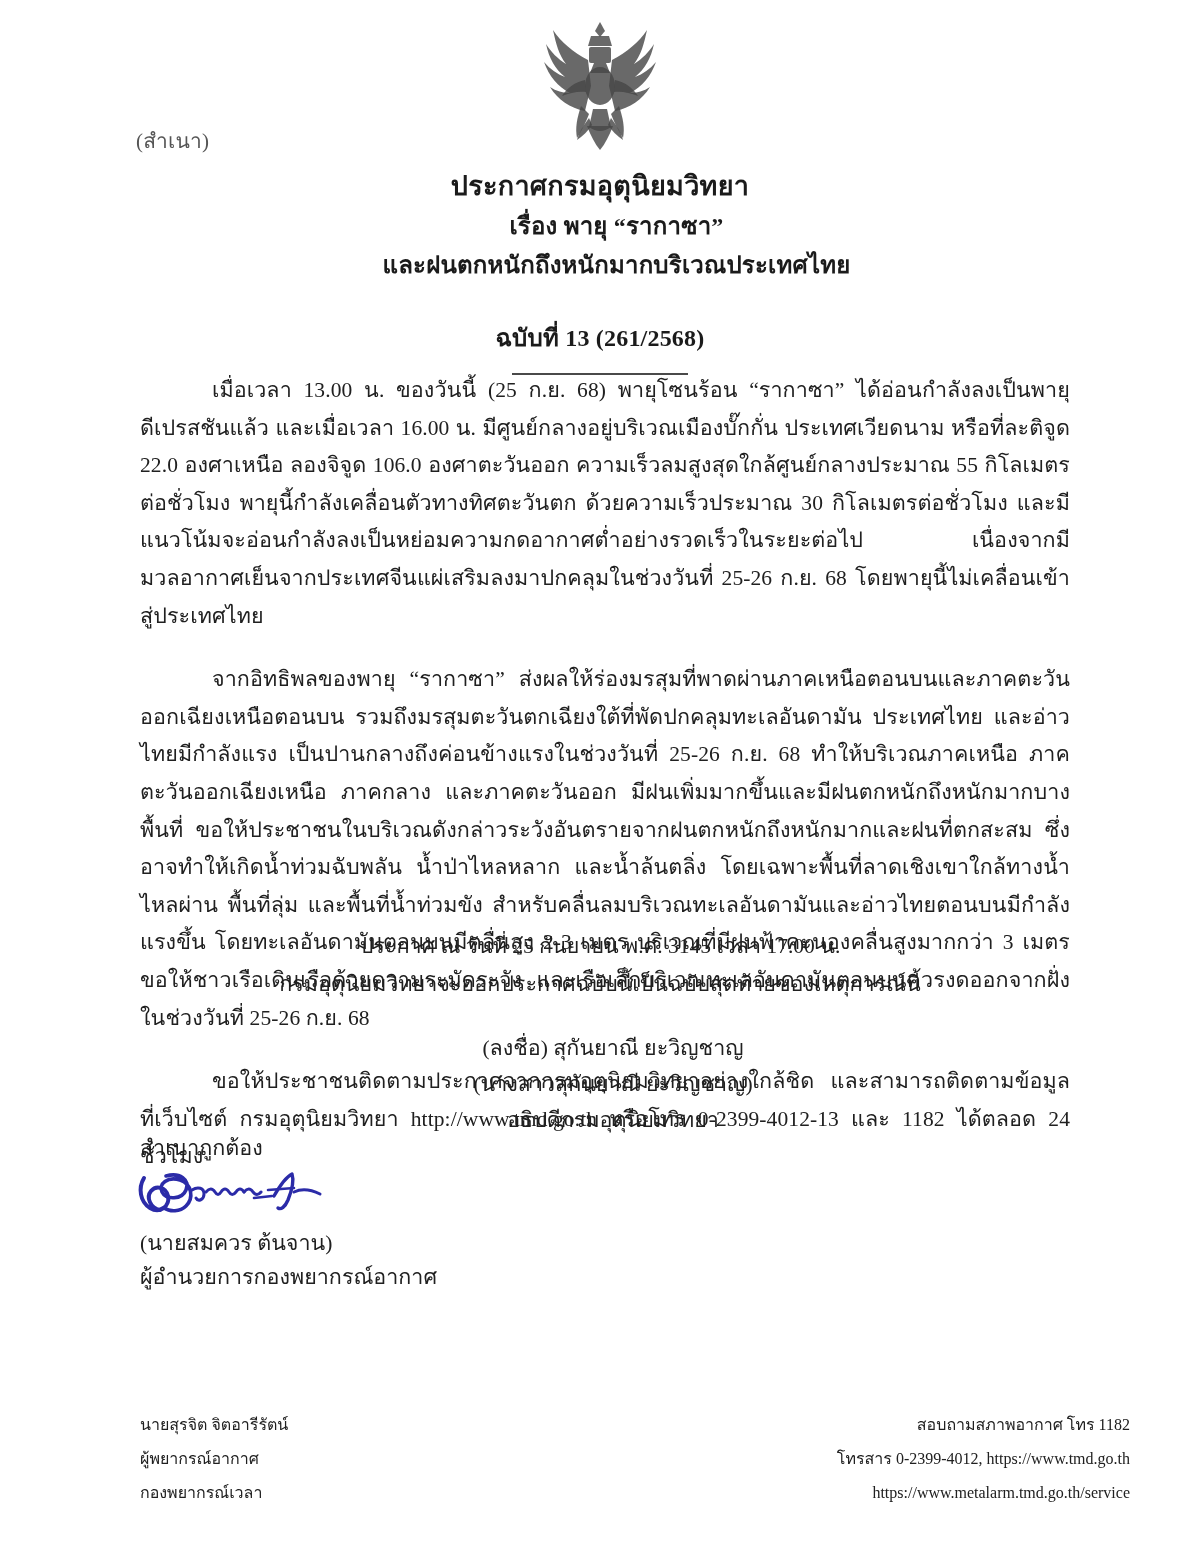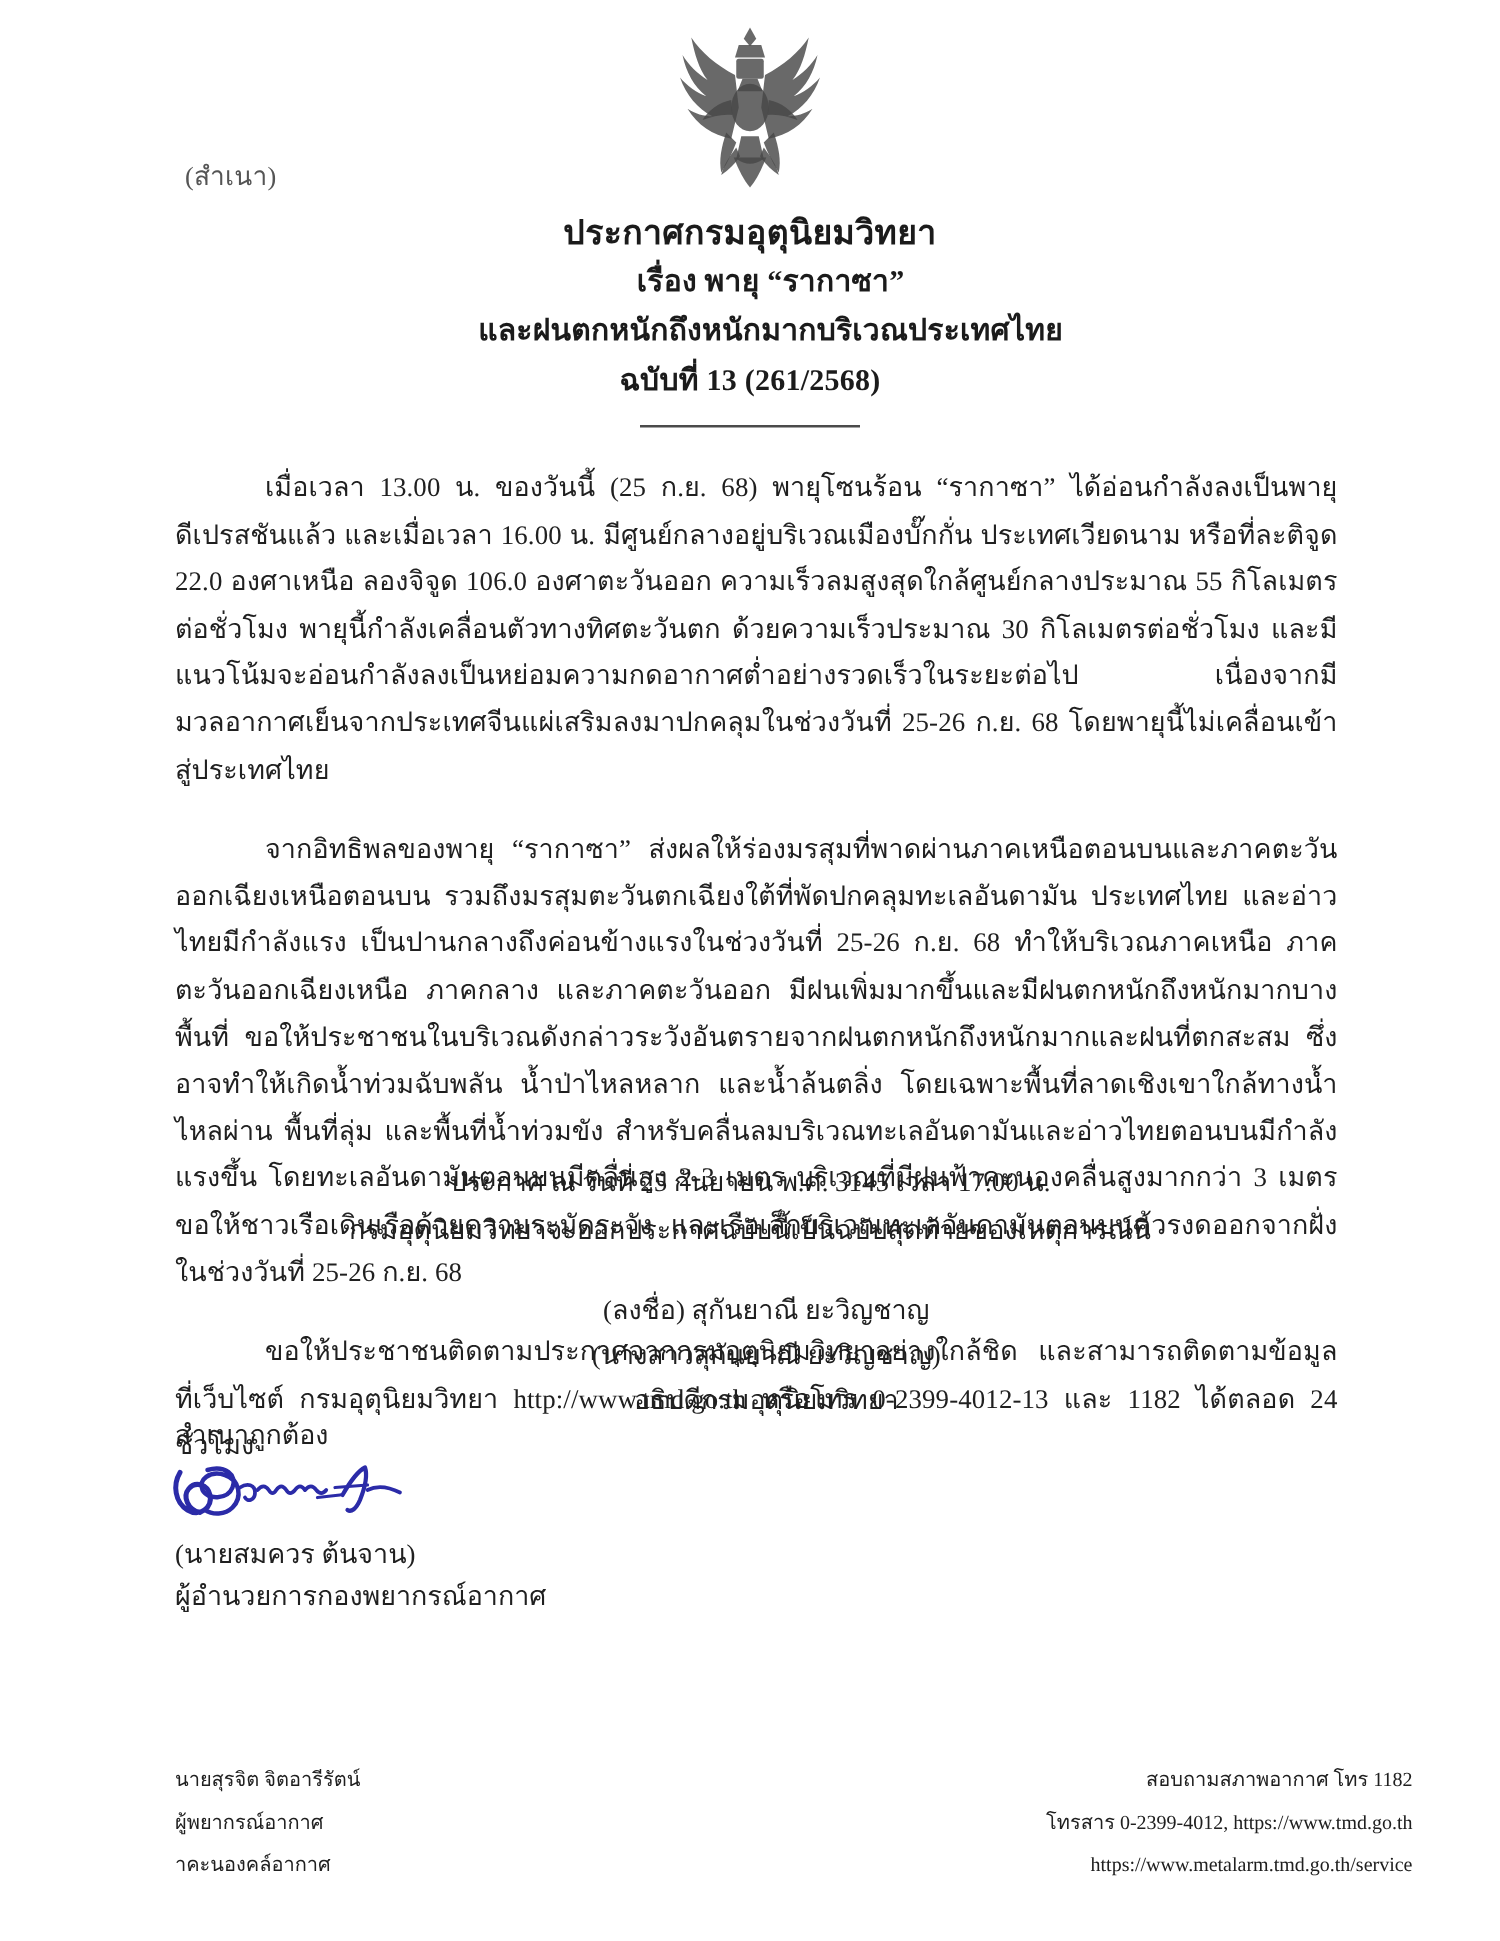--- a/index.html
+++ b/index.html
@@ -31,21 +31,21 @@
   .emblem {
     display: inline-block;
     width: 150px;
     height: 140px;
     opacity: 0.88;
   }
 
   
   .copy-mark {
     position: absolute;
-    left: 148px;
+    left: 136px;
     top: 124px;
     font-size: 21px;
     color: #555;
     letter-spacing: 0.2px;
   }
 
   
   .title-block {
     position: absolute;
     left: 0;
@@ -67,20 +67,21 @@
     line-height: 1.62;
     letter-spacing: 0.2px;
     padding-left: 33px;
   }
   .title-issue {
     font-size: 24px;
     font-weight: bold;
     color: #1b1b1b;
     line-height: 1.7;
     letter-spacing: 0.2px;
+    margin-top: 33px;
   }
   .divider {
     margin: 14px auto 0 auto;
     width: 176px;
     border-top: 2px solid #4a4a4a;
     height: 0;
   }
 
   
   .body-area {
@@ -263,21 +264,21 @@
       </svg>
     </div>
     <div class="certify-name">(นายสมควร ต้นจาน)</div>
     <div class="certify-role">ผู้อำนวยการกองพยากรณ์อากาศ</div>
   </div>
 
   <div class="footer">
     <div class="footer-col-left">
       <div class="footer-line">นายสุรจิต จิตอารีรัตน์</div>
       <div class="footer-line">ผู้พยากรณ์อากาศ</div>
-      <div class="footer-line">าคะนองคล์อากาศ</div>
+      <div class="footer-line">กองพยากรณ์เวลา</div>
     </div>
     <div class="footer-col-right">
       <div class="footer-line">สอบถามสภาพอากาศ โทร 1182</div>
       <div class="footer-line">โทรสาร 0-2399-4012, https://www.tmd.go.th</div>
       <div class="footer-line">https://www.metalarm.tmd.go.th/service</div>
     </div>
   </div>
 
 </div>
 

